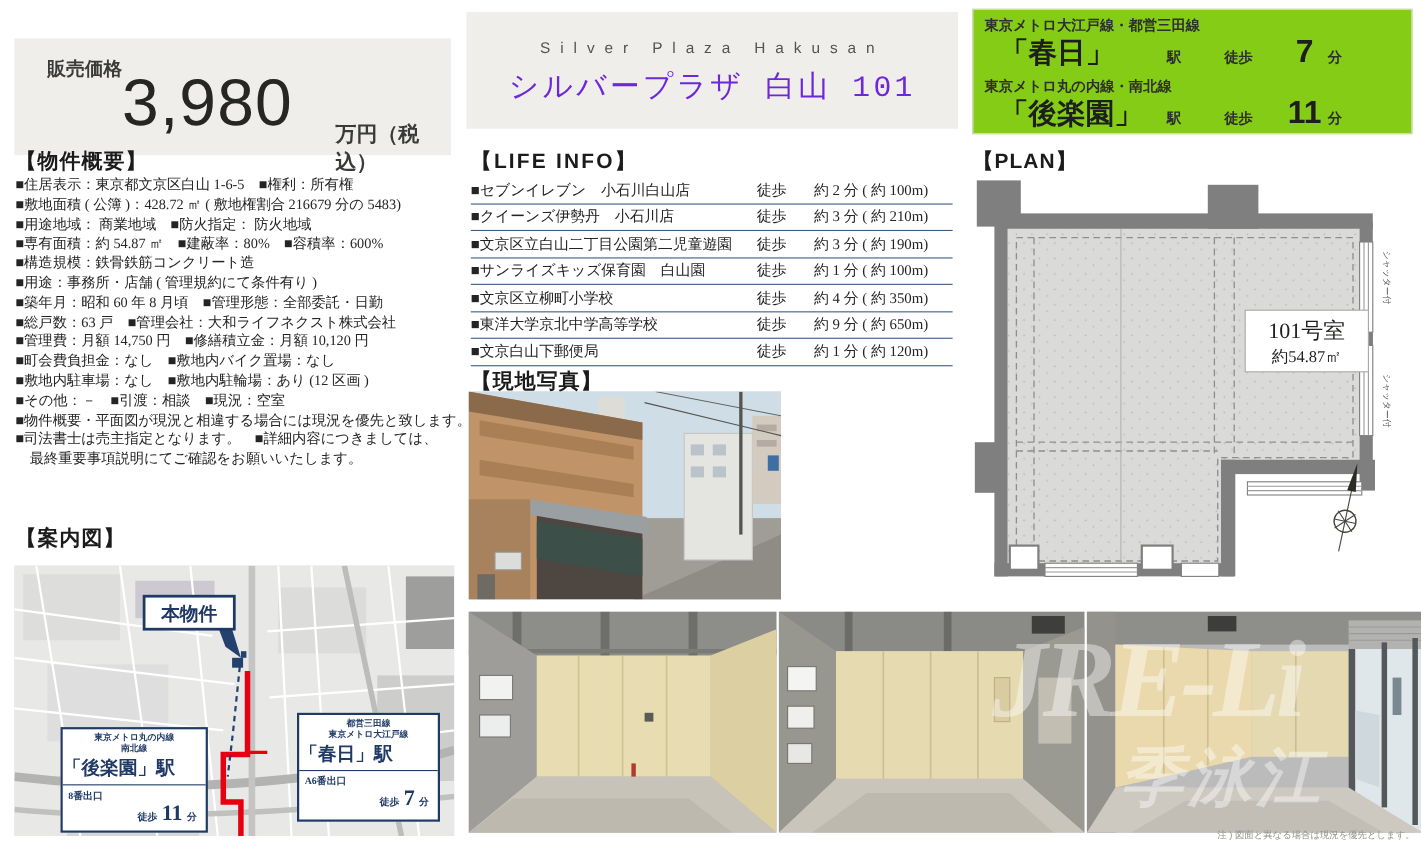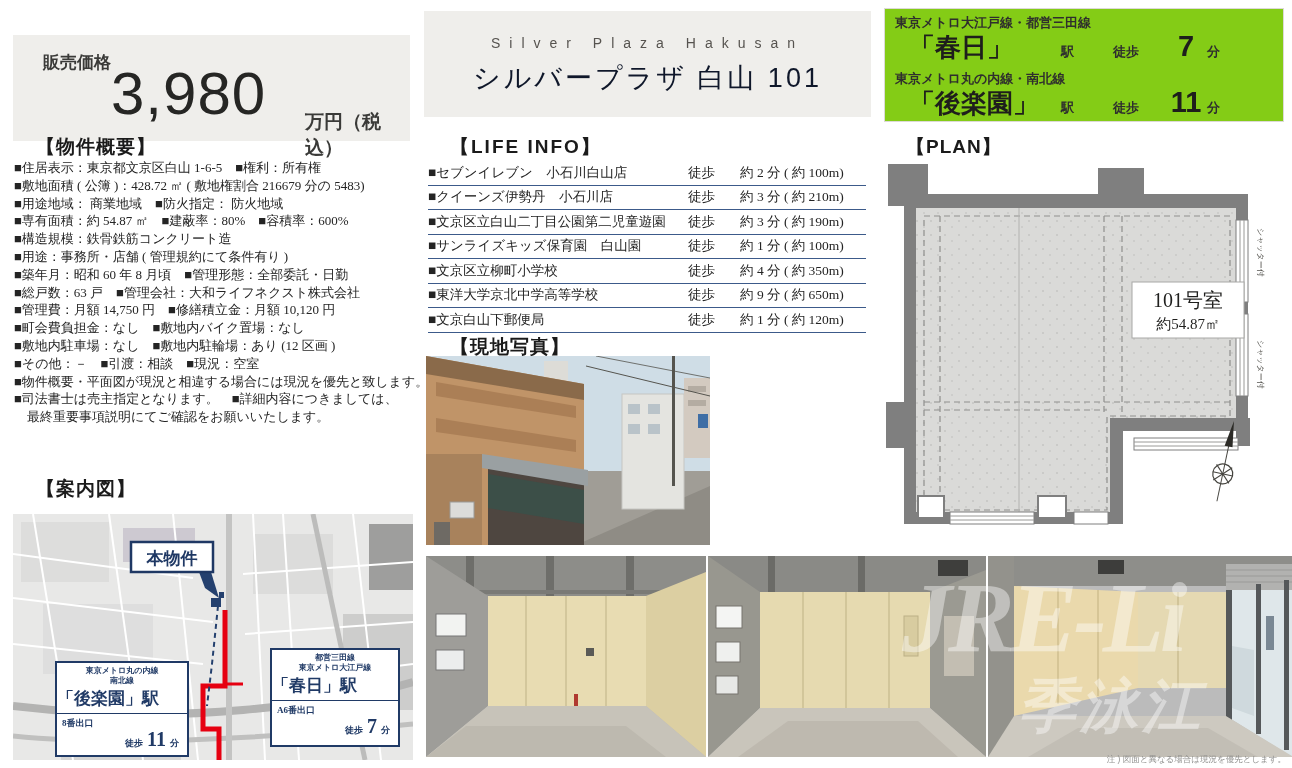--- a/index.html
+++ b/index.html
@@ -10,34 +10,34 @@
 
   
   .hbox{position:absolute;background:#efeeeb;}
   #price-box{left:13px;top:11px;width:397px;height:106px;margin-top:24px;}
   .price-label{position:absolute;left:30px;top:16px;font-size:17px;font-weight:bold;color:#3a3a38;}
   .price-amount{position:absolute;left:98px;top:24px;font-size:60px;color:#262624;letter-spacing:1px;}
   .price-unit{position:absolute;left:292px;top:74px;font-size:19px;font-weight:bold;color:#3a3a38;}
 
   #title-box{left:424px;top:11px;width:447px;height:106px;text-align:center;}
   .title-en{padding-top:24px;font-size:14px;letter-spacing:9px;color:#56534f;}
-  .title-ja{padding-top:9px;font-size:27px;letter-spacing:3px;color:#0f172a;}
+  .title-ja{padding-top:9px;font-size:27px;letter-spacing:3px;color:#6d28d9;font-family:Liberation Mono, monospace;}
 
   #station-box{left:884px;top:8px;width:398px;height:112px;background:#84cc16;border:1px solid #dcdad6;}
   .acc-sub{font-size:13px;font-weight:bold;color:#2f2f2d;margin:5px 0 0 10px;}
   .acc-main{display:flex;align-items:baseline;padding-left:24px;margin-top:-2px;}
   .acc-station{font-size:26px;font-weight:bold;color:#1e1e1c;min-width:152px;}
   .acc-eki{font-size:13px;font-weight:bold;width:52px;}
   .acc-walk{font-size:13px;font-weight:bold;width:52px;}
   .acc-min{font-size:29px;font-weight:bold;width:42px;text-align:center;color:#1e1e1c;}
   .acc-unit{font-size:13px;font-weight:bold;}
 
   
   .h{position:absolute;font-family:"Liberation Sans","DejaVu Sans",sans-serif;
-     font-weight:bold;font-size:19px;color:#1b1b1b;letter-spacing:1px;margin-left:22px;}
+     font-weight:bold;font-size:19px;color:#1b1b1b;letter-spacing:1px;}
 
   
   #outline{left:14px;top:159px;width:412px;font-size:13px;line-height:17.8px;color:#242424;}
   #outline .ln{white-space:nowrap;overflow:hidden;}
 
   
   #life-table{left:428px;top:161px;width:438px;font-size:13.5px;color:#242424;}
   .li-row{display:flex;align-items:center;height:23.5px;border-bottom:1.5px solid #3c5a8a;}
   .li-name{flex:1;white-space:nowrap;overflow:hidden;}
   .li-walk{width:52px;}

